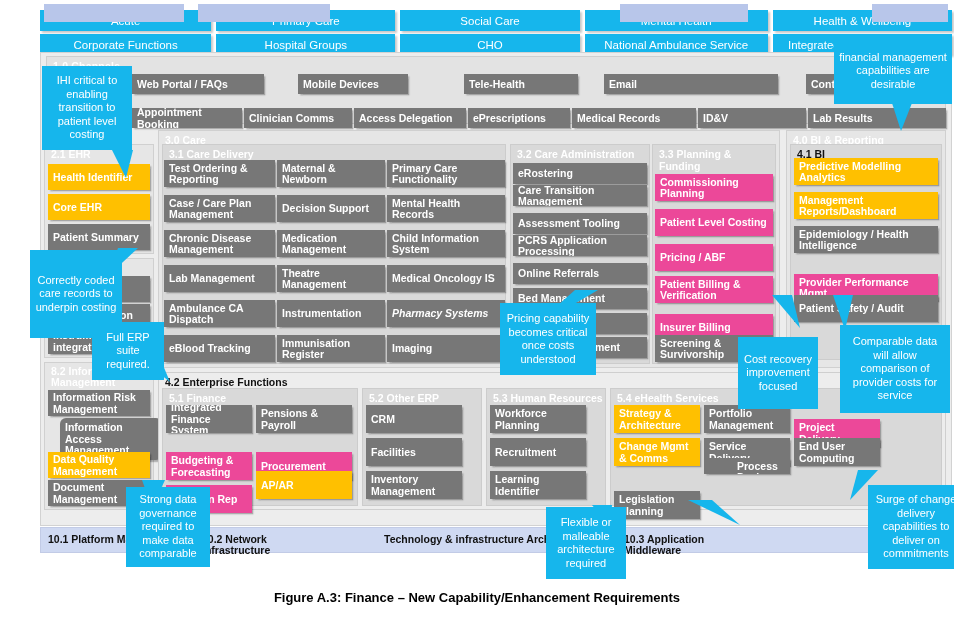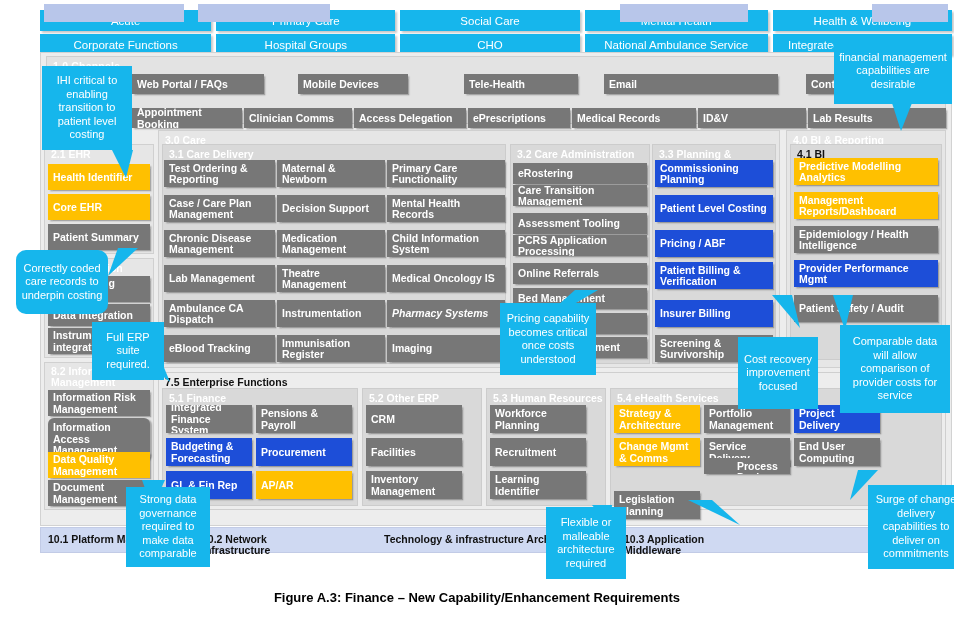--- a/index.html
+++ b/index.html
@@ -47,21 +47,21 @@
     position:absolute;box-sizing:border-box;
     background:#777777;color:#ffffff;
     font-size:10.5px;font-weight:bold;
     line-height:11.5px;
     padding:3px 4px 2px 5px;
     box-shadow:1.5px 1.5px 1.5px rgba(0,0,0,.28);
     overflow:hidden;
     display:flex;align-items:center;
   }
   .card.gold{background:#FFC000;color:#ffffff;}
-  .card.red{background:#1d4ed8;color:#ffffff;}
+  .card.red{background:#ec4899;color:#ffffff;margin-top:14px;}
 
   .subpanel{position:absolute;background:#d9d9d9;border:1px solid #cccccc;box-sizing:border-box;}
   .outerpanel{position:absolute;background:#e6e6e6;border:1px solid #d0d0d0;box-sizing:border-box;}
 
   
   .techband{
     position:absolute;left:40px;top:527px;width:912px;height:26px;
     background:#cfd9f2;border:1px solid #c2cbe6;box-sizing:border-box;
   }
   .techseg{position:absolute;background:#b8c6ea;height:18px;top:4px;box-sizing:border-box;}
@@ -141,21 +141,21 @@
       <div class="card" style="left: 48px; top: 276px; width: 102px; height: 26px;">Care Setting Integration</div>
       <div class="card" style="left: 48px; top: 304px; width: 102px; height: 22px;">Data Integration</div>
       <div class="card" style="left: 48px; top: 328px; width: 102px; height: 26px;">Instrumentation integration</div>
     </div>
 
   <div class="outerpanel" style="left:44px;top:362px;width:110px;height:148px;">
     <div class="grouptitle" style="line-height:11px;width:100px;">8.2 Information Management</div>
   </div>
   <div id="im-items">
       <div class="card" style="left: 48px; top: 390px; width: 102px; height: 26px;">Information Risk Management</div>
-      <div class="card" style="left: 48px; top: 418px; width: 102px; height: 42px; border-radius: 6px;">Information Access Management</div>
+      <div class="card" style="left: 60px; top: 418px; width: 102px; height: 42px; border-radius: 6px;">Information Access Management</div>
       <div class="card gold" style="left: 48px; top: 452px; width: 102px; height: 26px;">Data Quality Management</div>
       <div class="card" style="left: 48px; top: 480px; width: 102px; height: 26px;">Document Management</div>
     </div>
 
   <div class="outerpanel" style="left:158px;top:130px;width:622px;height:238px;">
     <div class="grouptitle">3.0 Care</div>
   </div>
 
   <div class="subpanel" style="left:162px;top:144px;width:344px;height:220px;">
     <div class="grouptitle">3.1 Care Delivery</div>
@@ -215,21 +215,21 @@
   </div>
   <div id="bi-items">
       <div class="card gold" style="left: 794px; top: 158px; width: 144px; height: 27px;">Predictive Modelling Analytics</div>
       <div class="card gold" style="left: 794px; top: 192px; width: 144px; height: 27px;">Management Reports/Dashboard</div>
       <div class="card" style="left: 794px; top: 226px; width: 144px; height: 27px;">Epidemiology / Health Intelligence</div>
       <div class="card red" style="left: 794px; top: 260px; width: 144px; height: 27px;">Provider Performance Mgmt</div>
       <div class="card" style="left: 794px; top: 295px; width: 144px; height: 27px;">Patient Safety / Audit</div>
     </div>
 
   <div class="band" style="left:158px;top:372px;width:788px;height:138px;background:#ededed;">
-    <div class="grouptitle dark">7.5 Enterprise Functions</div>
+    <div class="grouptitle dark">4.2 Enterprise Functions</div>
   </div>
 
   <div class="subpanel" style="left:162px;top:388px;width:196px;height:118px;">
     <div class="grouptitle">5.1 Finance</div>
   </div>
   <div id="finance-items">
       <div class="card" style="left: 166px; top: 405px; width: 86px; height: 28px;">Integrated Finance System</div>
       <div class="card" style="left: 256px; top: 405px; width: 96px; height: 28px;">Pensions &amp; Payroll</div>
       <div class="card red" style="left: 166px; top: 438px; width: 86px; height: 28px;">Budgeting &amp; Forecasting</div>
       <div class="card red" style="left: 256px; top: 438px; width: 96px; height: 28px;">Procurement</div>
@@ -293,21 +293,21 @@
     <polygon points="142,480 165,480 152,508" fill="#16B6EC"></polygon>
     <polygon points="592,505 612,505 610,527" fill="#16B6EC"></polygon>
     <polygon points="688,500 712,500 740,525" fill="#16B6EC"></polygon>
     <polygon points="858,470 878,470 850,500" fill="#16B6EC"></polygon>
   </svg>
 
   <div class="callout" style="left:42px;top:66px;width:90px;height:84px;">IHI critical to enabling transition to patient level costing</div>
 
   <div class="callout" style="left:834px;top:38px;width:118px;height:66px;">financial management capabilities are desirable</div>
 
-  <div class="callout" style="left:16px;top:250px;width:92px;height:64px;border-radius:10px;">Correctly coded care records to underpin costing</div>
+  <div class="callout" style="left:30px;top:250px;width:92px;height:88px;">Correctly coded care records to underpin costing</div>
 
   <div class="callout" style="left:92px;top:322px;width:72px;height:58px;">Full ERP suite required.</div>
 
   <div class="callout" style="left:500px;top:303px;width:96px;height:72px;">Pricing capability becomes critical once costs understood</div>
 
   <div class="callout" style="left:738px;top:337px;width:80px;height:72px;">Cost recovery improvement focused</div>
 
   <div class="callout" style="left:840px;top:325px;width:110px;height:88px;">Comparable data will allow comparison of provider costs for service</div>
 
   <div class="callout" style="left:126px;top:487px;width:84px;height:80px;">Strong data governance required to make data comparable</div>

